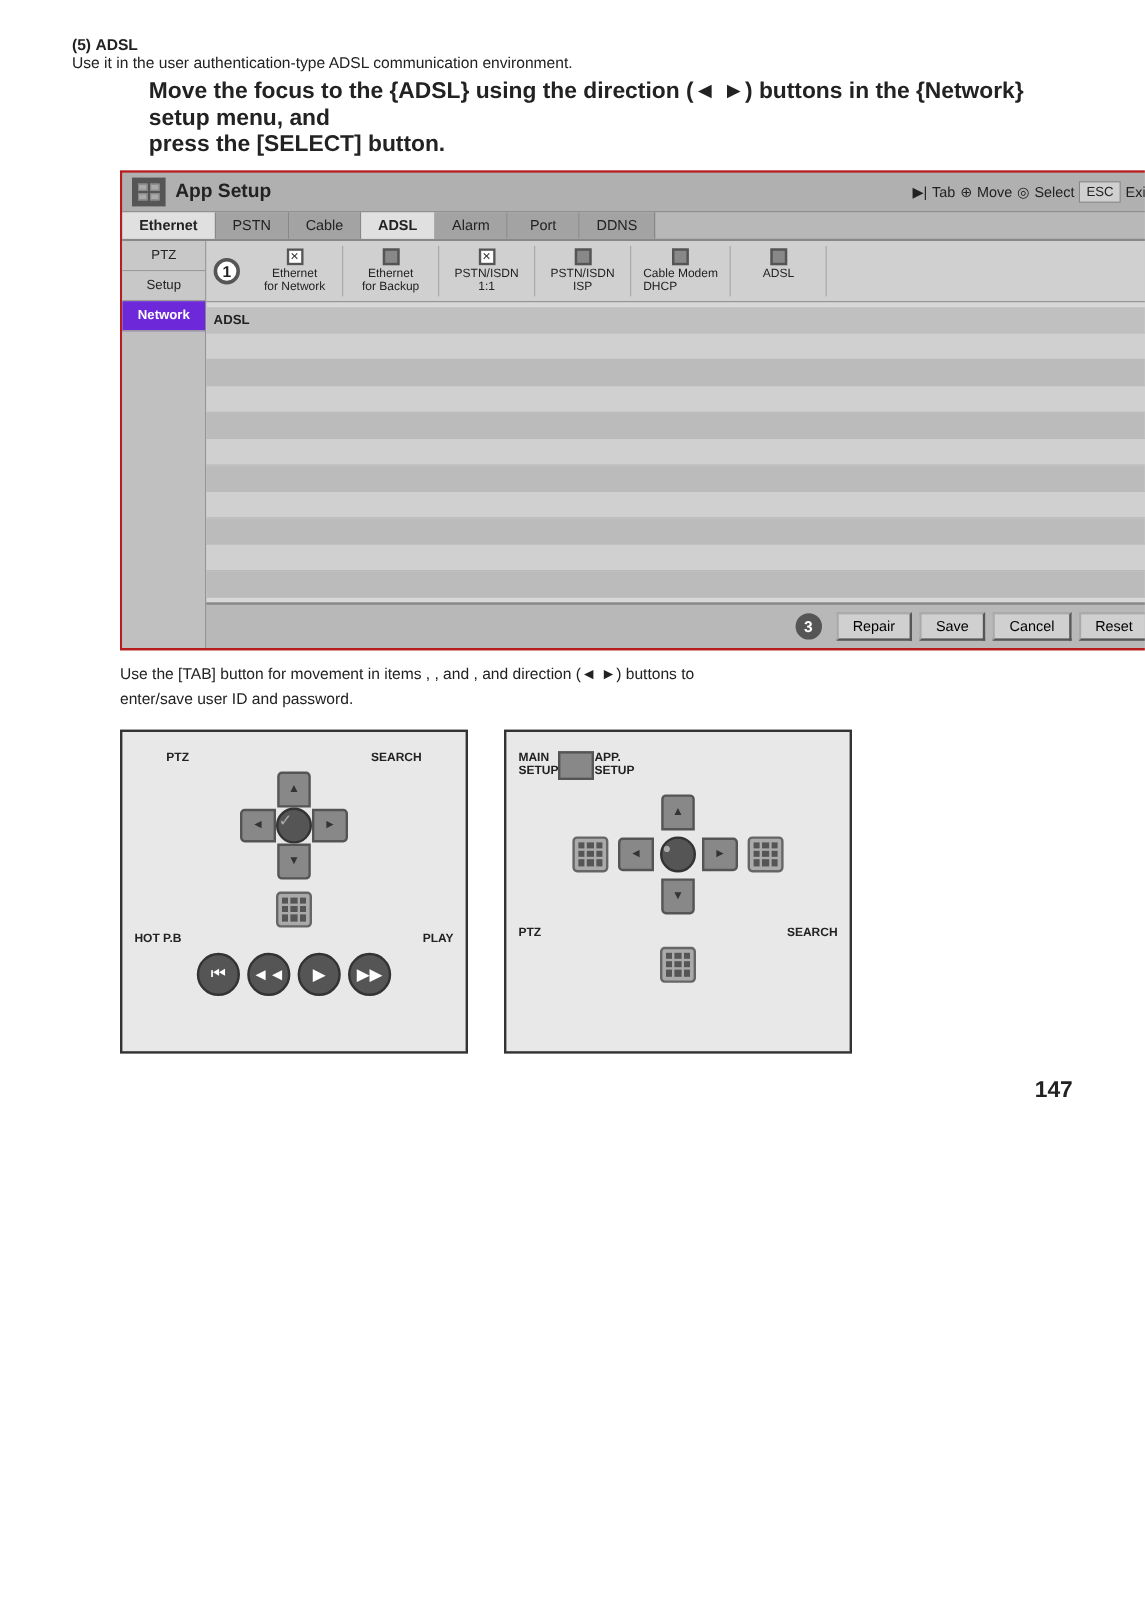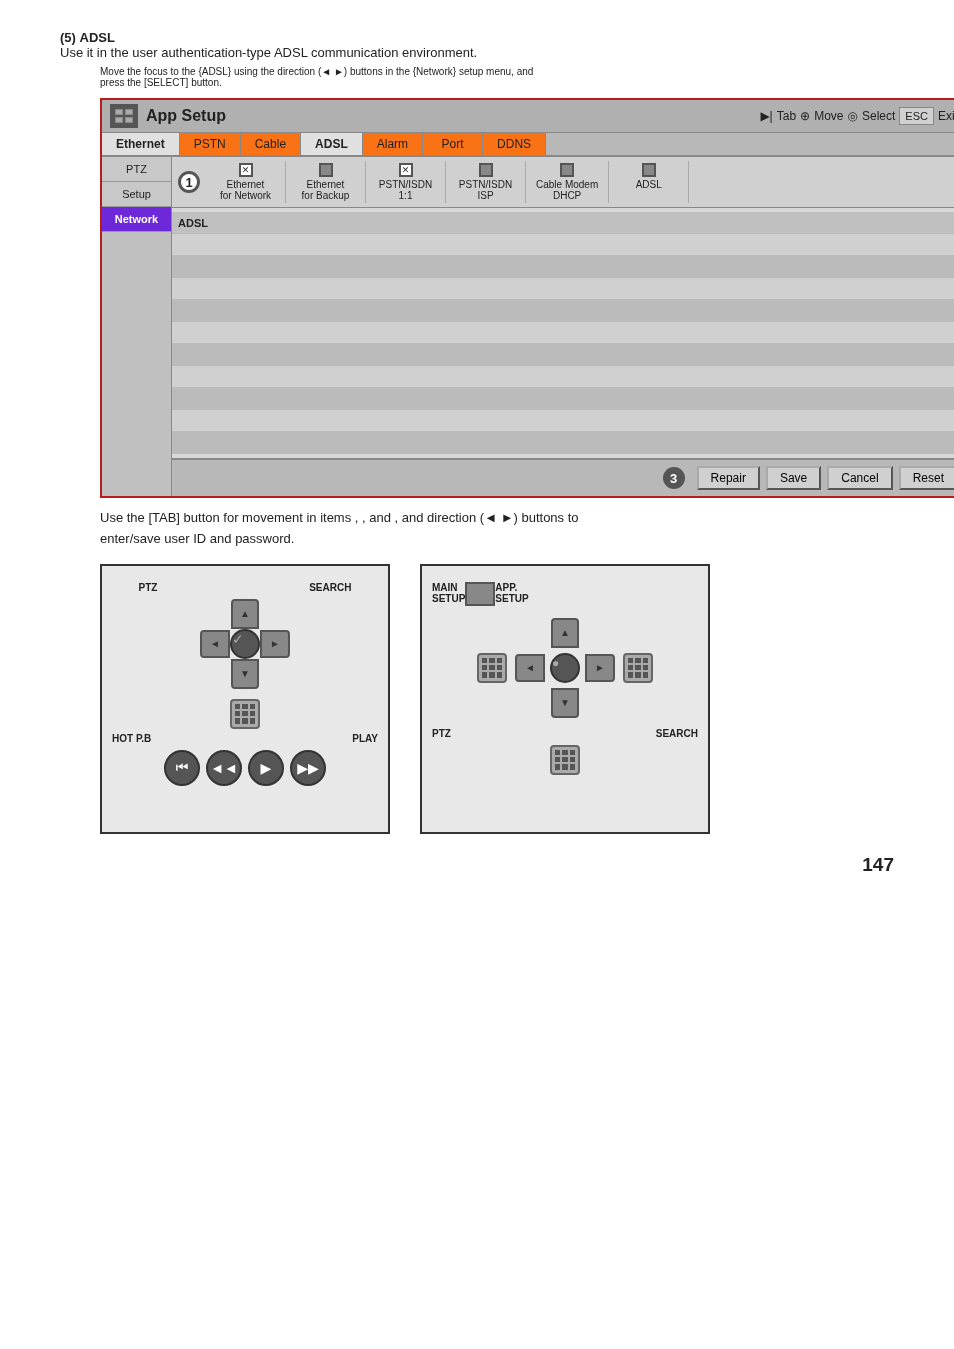--- a/index.html
+++ b/index.html
@@ -12,23 +12,24 @@
       padding: 30px 60px;
       color: #222;
     }
 
     .section-desc {
       margin-bottom: 6px;
       font-size: 13px;
     }
 
     .indent {
-      margin-left: 40px;
+      margin-left: 64px;
       margin-bottom: 10px;
-      font-size: 10px;
+      font-size: 19px;
+      font-weight: bold;
     }
 
     .bold { font-weight: bold; }
 
     
     .app-panel {
       border: 2px solid #b91c1c;
       background: #c0c0c0;
       margin: 10px 0 10px 40px;
       width: 868px;
@@ -99,21 +100,21 @@
       display: flex;
       background: #b8b8b8;
       border-bottom: 2px solid #888;
     }
 
     .tab-item {
       padding: 4px 14px;
       font-size: 12px;
       border-right: 1px solid #888;
       color: #222;
-      background: #f97316;
+      background: #a3a3a3;
       cursor: pointer;
       min-width: 60px;
       text-align: center;
     }
 
     .tab-item.active {
       background: #e0e0e0;
       font-weight: bold;
     }
 
@@ -518,21 +519,21 @@
           <span style="font-size:10px;text-align:center;margin-top:2px;">PSTN/ISDN<br>1:1</span>
         </div>
 
         <div class="tab-option">
           <div class="square-icon"></div>
           <span style="font-size:10px;text-align:center;margin-top:2px;">PSTN/ISDN<br>ISP</span>
         </div>
 
         <div class="tab-option">
           <div class="square-icon"></div>
-          <span style="font-size:10px;text-align:center;margin-top:2px;">Cable Modem<br>DHCP</span>
+          <span style="font-size:10px;margin-top:2px;">Cable Modem<br>DHCP</span>
         </div>
 
         <div class="tab-option">
           <div class="square-icon"></div>
           <span style="font-size:10px;text-align:center;margin-top:2px;">ADSL</span>
         </div>
       </div>
 
       <div class="settings-area">
 

